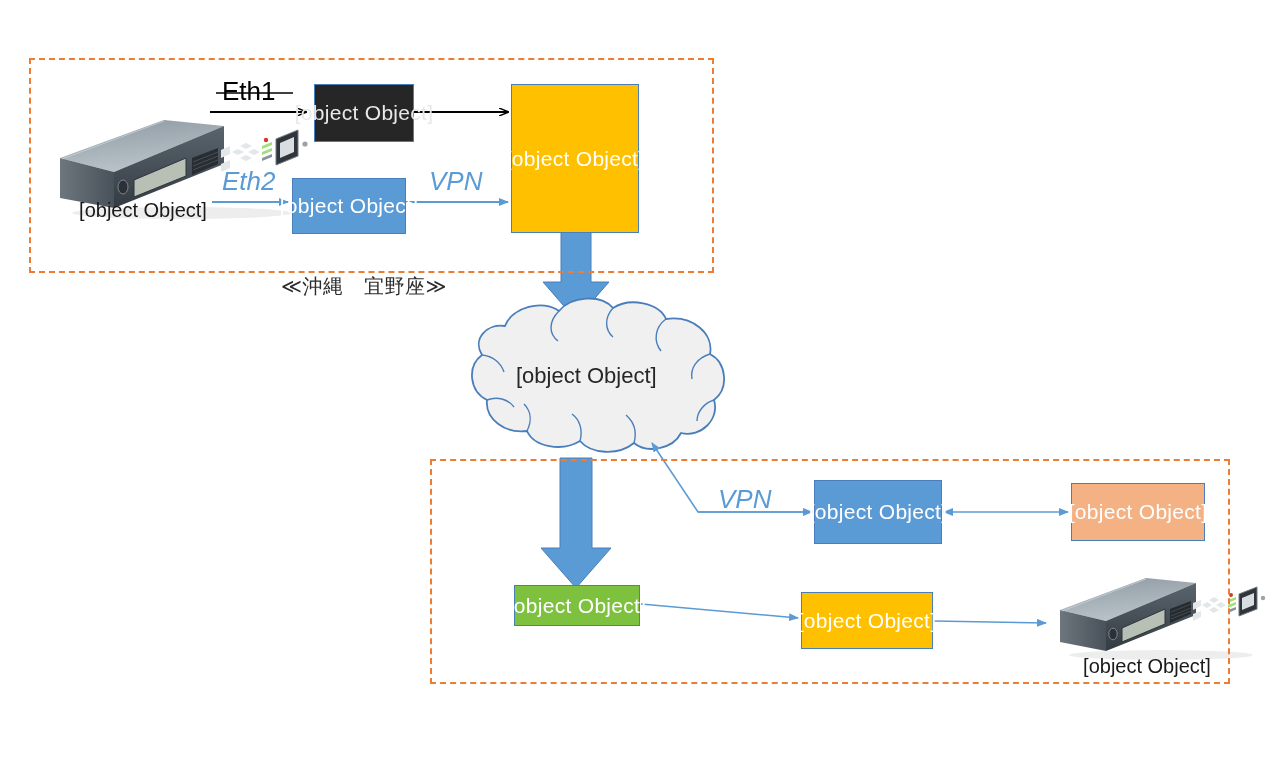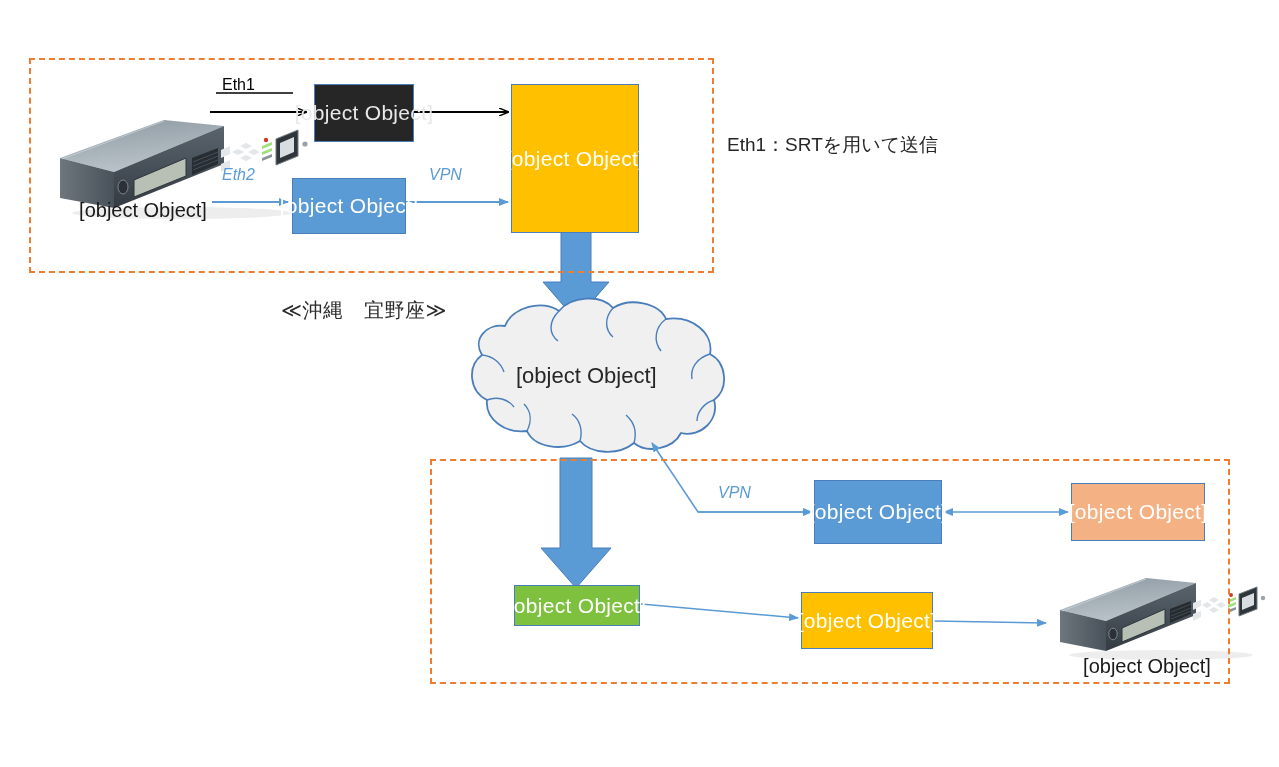--- a/index.html
+++ b/index.html
@@ -19,21 +19,20 @@
     border:2px dashed #ED7D31;
     box-sizing:border-box;
     background:transparent;
   }
   .site-label{
     position:absolute;
     font-size:20px;
     color:#2b2b2b;
     white-space:nowrap;
     letter-spacing:0.5px;
-    margin-top:24px;
   }
 
   
   .node{
     position:absolute;
     box-sizing:border-box;
     border:1px solid #4a7ebb;
     display:flex;
     align-items:center;
     justify-content:center;
@@ -44,21 +43,21 @@
   }
   .node.router{background:#262626;color:#e8e8e8;font-size:21px;}
   .node.blue{background:#5B9BD5;}
   .node.amber{background:#FFC000;}
   .node.green{background:#70AD47;background:#7DC13F;}
   .node.peach{background:#F4B183;}
 
   
   .edge-label{
     position:absolute;
-    font-size:16px;
+    font-size:26px;
     white-space:nowrap;
     color:#000;
   }
   .edge-label.blue{color:#5B9BD5;font-style:italic;}
 
   
   .annotation{
     position:absolute;
     font-size:19px;
     color:#262626;
@@ -259,21 +258,20 @@
 
   <div class="node amber" style="left:511px;top:84px;width:128px;height:149px;">[object Object]</div>
 
   <div class="device-caption" style="left:59px;top:199px;width:168px;">[object Object]</div>
 
   <div class="edge-label" style="left:222px;top:76px;">Eth1</div>
   <div class="edge-label blue" style="left:222px;top:166px;">Eth2</div>
   <div class="edge-label blue" style="left:429px;top:166px;">VPN</div>
 
   <div class="annotation" style="left:727px;top:131px;">
-    <div>Eth1：SRTを用いて送信</div>
   </div>
 
   <div class="edge-label" style="left:516px;top:363px;font-size:22px;color:#262626;">[object Object]</div>
 
   <div class="node blue" style="left:814px;top:480px;width:128px;height:64px;">[object Object]</div>
 
   <div class="node peach" style="left:1071px;top:483px;width:134px;height:58px;">[object Object]</div>
 
   <div class="node green" style="left:514px;top:585px;width:126px;height:41px;">[object Object]</div>
 

